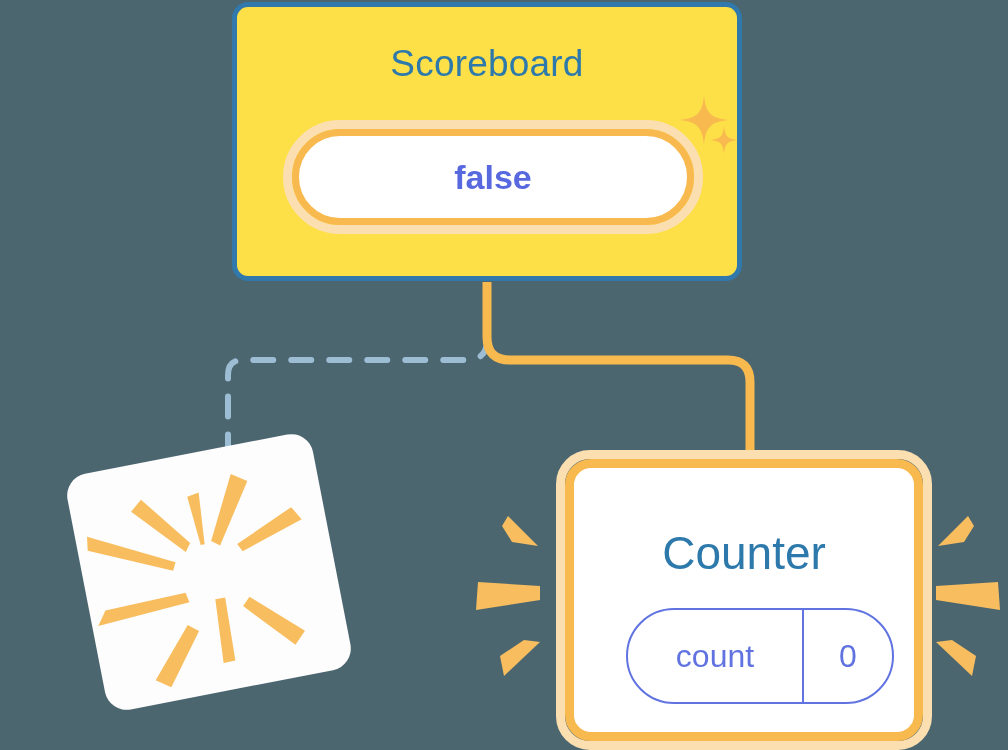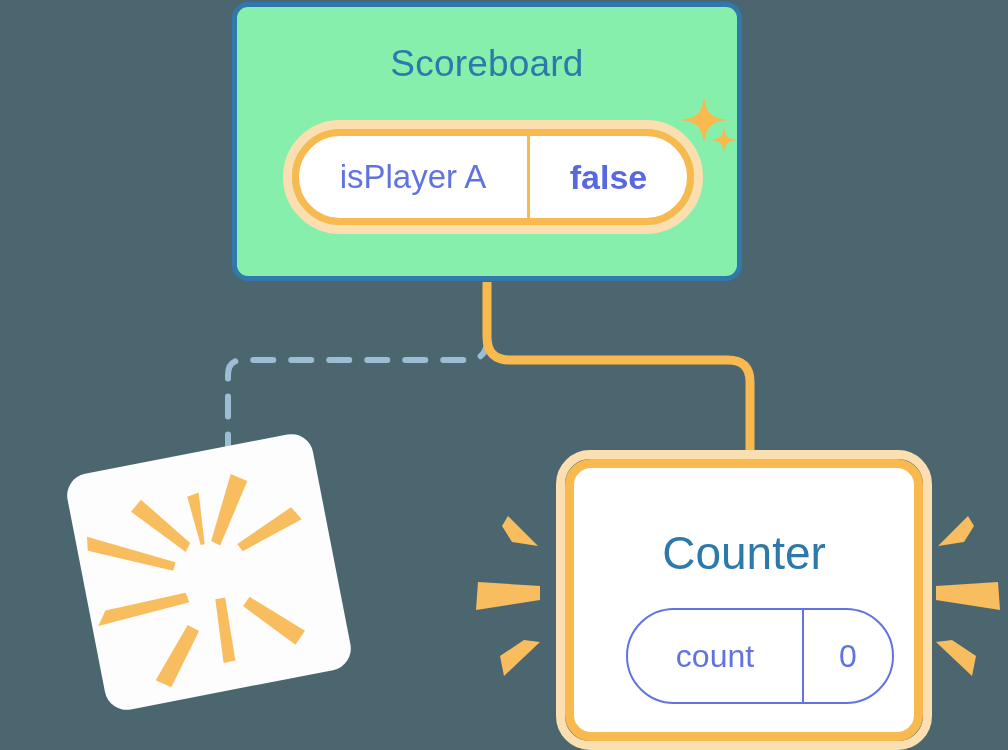--- a/index.html
+++ b/index.html
@@ -16,21 +16,21 @@
     font-family: "Liberation Sans", sans-serif;
   }
 
   
   .scoreboard-card {
     position: absolute;
     left: 232px;
     top: 2px;
     width: 510px;
     height: 279px;
-    background: #86efac;
+    background: #fde047;
     border: 5px solid #3178ac;
     border-radius: 16px;
     box-sizing: border-box;
     z-index: 6;
   }
   .scoreboard-title {
     position: absolute;
     top: 36px;
     left: 0;
     width: 100%;
@@ -197,21 +197,20 @@
     <path d="M 487 300 L 487 340 Q 487 360 467 360 L 243 360 Q 228 360 228 375 L 228 470" fill="none" stroke="#9dbdd4" stroke-width="6" stroke-dasharray="20 18" stroke-linecap="round"></path>
 
     <path d="M 487 282 L 487 337 Q 487 360 510 360 L 728 360 Q 750 360 750 382 L 750 470" fill="none" stroke="#f8b94f" stroke-width="9" stroke-linecap="butt"></path>
   </svg>
 
   <div class="scoreboard-card">
     <div class="scoreboard-title">Scoreboard</div>
 
     <div class="sb-pill-outer">
       <div class="sb-pill-inner">
-        <div class="sb-key">isPlayer A</div>
         <div class="sb-val">false</div>
       </div>
     </div>
   </div>
 
   <div class="sparkle" style="left:680px; top:96px;">
     <svg width="48" height="48" viewBox="0 0 48 48">
       <path d="M24 0 C26 17 31 22 48 24 C31 26 26 31 24 48 C22 31 17 26 0 24 C17 22 22 17 24 0 Z" fill="#f8b94f"></path>
     </svg>
   </div>

